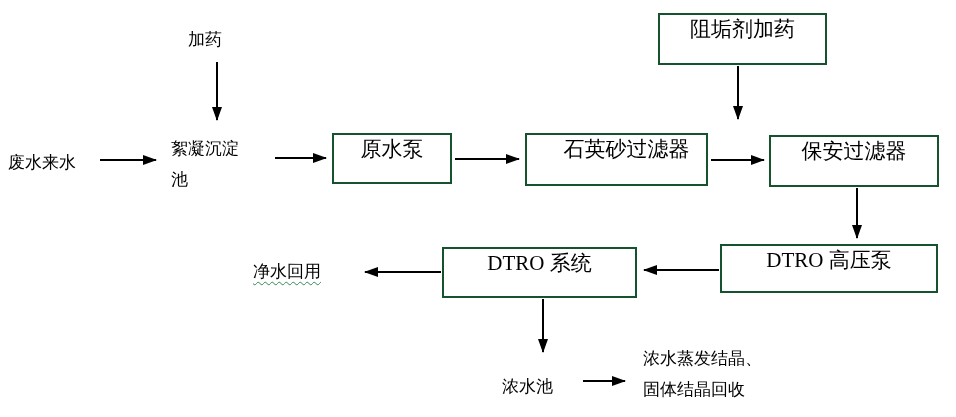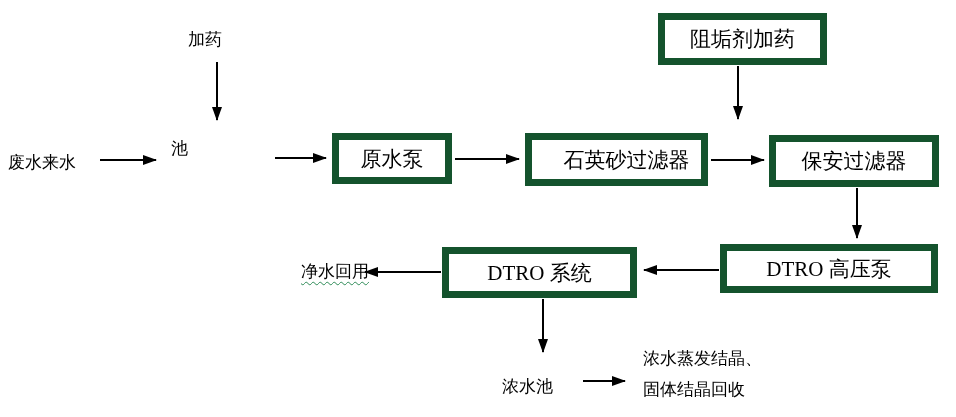--- a/index.html
+++ b/index.html
@@ -13,43 +13,41 @@
     overflow: hidden;
   }
   .edges {
     position: absolute;
     left: 0; top: 0;
     width: 956px; height: 417px;
   }
   .edges line { stroke: #000000; stroke-width: 2; }
   .box {
     position: absolute;
-    border: 7px solid #14532d;
+    border: 2px solid #14532d;
     background: #ffffff;
     display: flex;
-    align-items: center;
     justify-content: center;
     font-size: 21px;
     white-space: nowrap;
     box-sizing: border-box;
   }
   .label {
     position: absolute;
     font-size: 17px;
     line-height: 31px;
     white-space: nowrap;
   }
   .label .line { display: block; }
   .wavy-underline {
     text-decoration-line: underline;
     text-decoration-style: wavy;
     text-decoration-color: #2e8b57;
     text-decoration-thickness: 1px;
     text-underline-offset: 4px;
-    margin-left: 48px;
   }
 </style>
 </head>
 <body>
 
 <div class="canvas">
 
   <svg class="edges" viewBox="0 0 956 417" xmlns="http://www.w3.org/2000/svg">
     <defs>
       <marker id="ah" markerWidth="9" markerHeight="7" refX="6.5" refY="2.5" orient="auto" markerUnits="strokeWidth">
@@ -67,20 +65,21 @@
     <line x1="441" y1="272" x2="365" y2="272" marker-end="url(#ah)"></line>
     <line x1="543" y1="299" x2="543" y2="352" marker-end="url(#ah)"></line>
     <line x1="583" y1="381" x2="625" y2="381" marker-end="url(#ah)"></line>
   </svg>
 
   <div class="label" style="left:188px; top:24px;">加药</div>
 
   <div class="label" style="left:8px; top:147px;">废水来水</div>
 
   <div class="label" style="left:171px; top:133px;">
+    <span class="line">絮凝沉淀</span>
     <span class="line">池</span>
   </div>
 
   <div class="label wavy-underline" style="left:253px; top:256px;">净水回用</div>
 
   <div class="label" style="left:502px; top:363px;margin-top:8px;">浓水池</div>
 
   <div class="label" style="left:643px; top:343px;">
     <span class="line">浓水蒸发结晶、</span>
     <span class="line">固体结晶回收</span>

